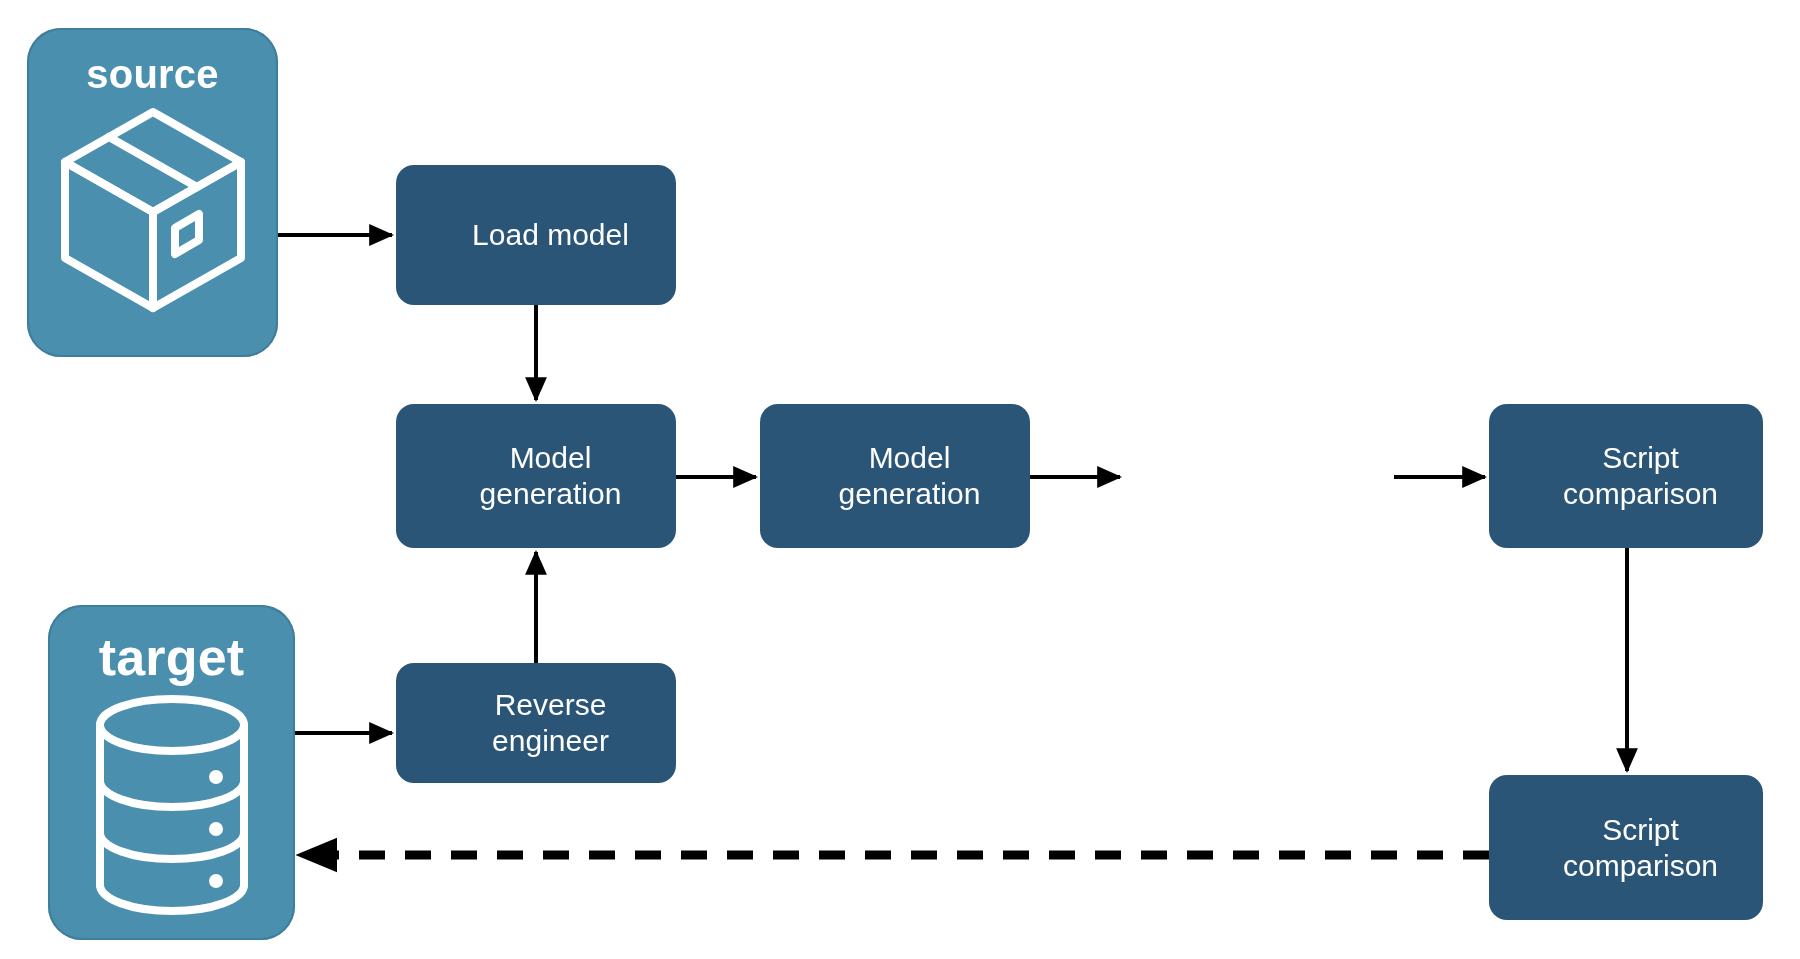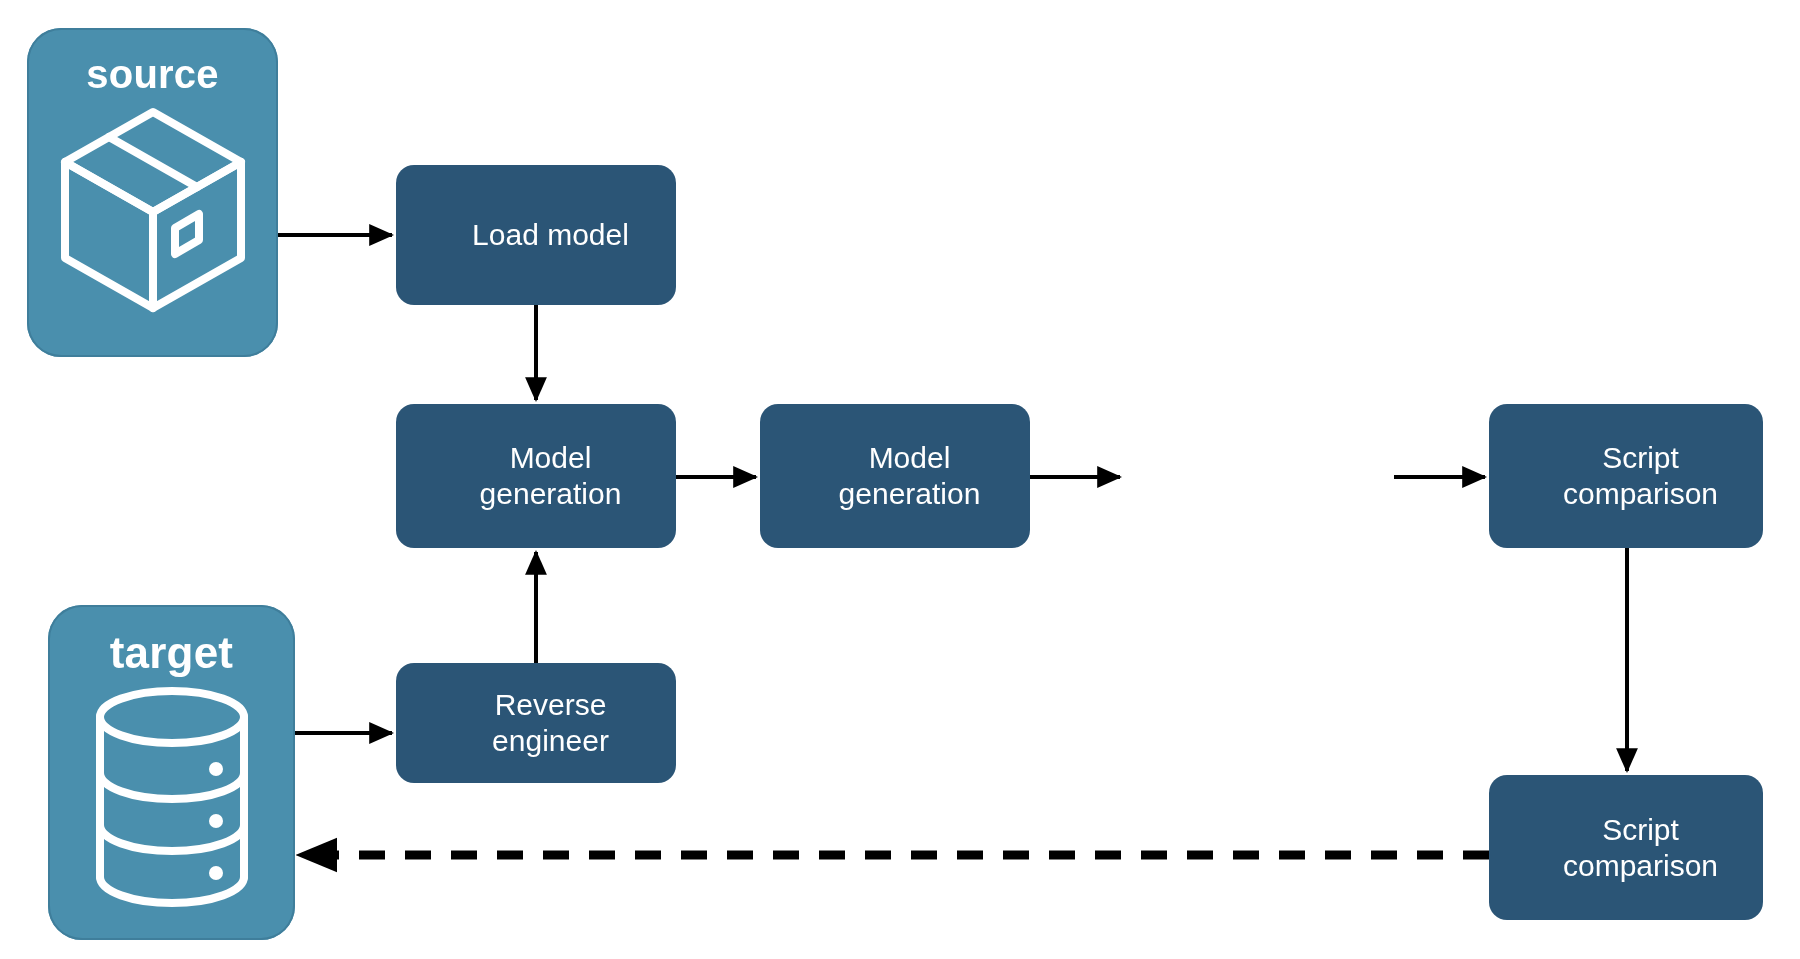--- a/index.html
+++ b/index.html
@@ -112,21 +112,21 @@
         <path d="M 188 62 L 188 158 L 100 208 L 100 112 Z"></path>
 
         <path d="M 56 37 L 144 87"></path>
 
         <path d="M 122 128 L 146 114 L 146 140 L 122 154 Z"></path>
       </g>
     </svg>
   </div>
 
   <div class="endpoint" style="left:48px; top:605px; width:247px; height:335px; padding-top:26px;">
-    <div class="endpoint-title" style="font-size:44px;text-align:right;">target</div>
+    <div class="endpoint-title" style="font-size:52px;text-align:right;">target</div>
     <svg class="endpoint-icon" width="180" height="230" viewBox="0 0 180 230" style="margin-top:10px;" xmlns="http://www.w3.org/2000/svg">
       <g fill="none" stroke="#ffffff" stroke-width="8" stroke-linecap="round">
 
         <ellipse cx="90" cy="32" rx="72" ry="26"></ellipse>
 
         <path d="M 18 32 L 18 192"></path>
         <path d="M 162 32 L 162 192"></path>
 
         <path d="M 18 192 A 72 26 0 0 0 162 192"></path>
 

